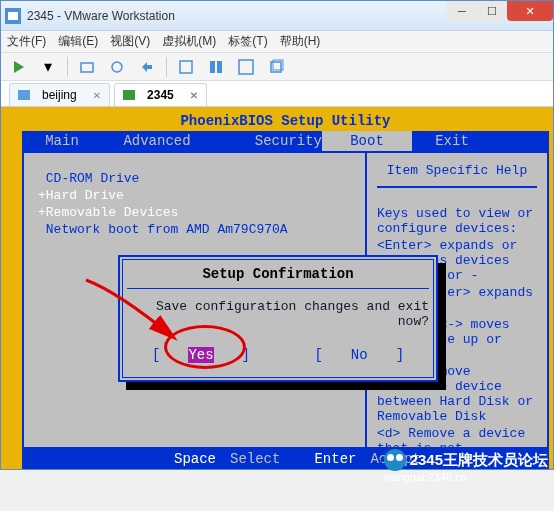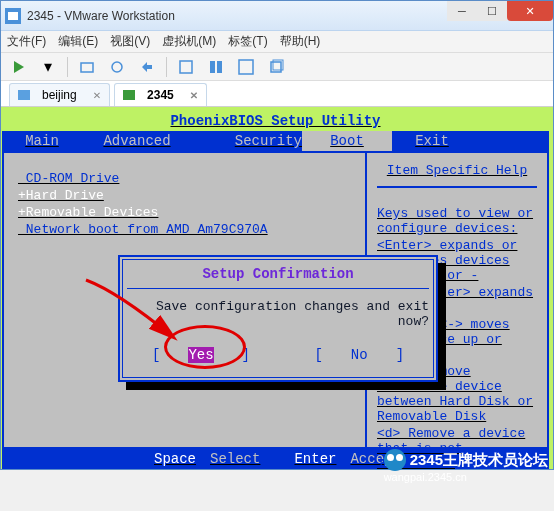--- a/index.html
+++ b/index.html
@@ -19,21 +19,21 @@
 .toolbar { background: #f4f4f4; height: 28px; display: flex; align-items: center; padding: 0 6px; gap: 8px; border-bottom: 1px solid #ddd; }
 .tb-item { width: 22px; height: 22px; display: flex; align-items: center; justify-content: center; }
 .tb-sep { width: 1px; height: 20px; background: #ccc; }
 
 .tabbar { background: #fff; height: 26px; display: flex; align-items: flex-end; padding: 0 8px; gap: 4px; border-bottom: 1px solid #d0d0d0; }
 .tab { border: 1px solid #c6d8ea; border-bottom: none; padding: 4px 8px; font-size: 12px; display: flex; align-items: center; gap: 12px; background: #f2f7fc; border-radius: 3px 3px 0 0; }
 .tab.active { background: #fff; font-weight: bold; }
 .tab .x { color: #888; font-size: 10px; margin-left: 4px; }
 .tab-icon { width: 12px; height: 12px; display: inline-block; }
 
-.vm { background: #bef264; padding: 4px 4px 0 1px; position: relative; text-decoration: underline; }
+.vm { background: #eab308; padding: 4px 4px 0 21px; position: relative; }
 .bios-title { text-align: center; color: #0030d0; font-family: "Courier New", monospace; font-weight: bold; font-size: 14px; padding: 2px 0; }
 .bios-menu { background: #0030d0; display: flex; font-family: "Courier New", monospace; font-size: 14px; color: #c0c0c0; }
 .bios-menu div { padding: 2px 0; text-align: center; }
 .bios-menu .main { width: 80px; }
 .bios-menu .advanced { width: 110px; }
 .bios-menu .security { width: 110px; text-align: right; }
 .bios-menu .boot { width: 90px; background: #c0c0c0; color: #0030d0; }
 .bios-menu .exit { width: 80px; }
 
 .bios-body { display: flex; background: #c0c0c0; height: 298px; font-family: "Courier New", monospace; font-size: 13px; position: relative; border: 2px solid #0030d0; }
@@ -41,21 +41,21 @@
 .bios-left .line { white-space: pre; line-height: 1.3; }
 .cdrom { color: #0030d0; }
 .hd { color: #ffffff; }
 .rmv { color: #ffffff; }
 .net { color: #0030d0; }
 .bios-right { width: 180px; padding: 10px; color: #0030d0; }
 .help-title { text-align: center; border-bottom: 2px solid #0030d0; padding-bottom: 8px; margin-bottom: 18px; }
 
 .dialog { position: absolute; left: 118px; top: 255px; width: 320px; background: #c0c0c0; border: 2px solid #0030d0; font-family: "Courier New", monospace; z-index: 10; box-shadow: 8px 8px 0 #000; }
 .dialog-inner { border: 1px solid #0030d0; margin: 2px; }
-.dialog .dtitle { text-align: center; color: #6d28d9; padding: 6px 0; font-weight: bold; font-size: 14px; }
+.dialog .dtitle { text-align: center; color: #000000; padding: 6px 0; font-weight: bold; font-size: 14px; }
 .dialog .dhr { border-top: 1px solid #0030d0; margin: 0 4px; }
 .dialog .dmsg { text-align: right; color: #0f172a; padding: 10px 4px 12px; font-size: 13px; }
 .dialog .dbtns { text-align: center; padding: 6px 0 14px; font-size: 14px; }
 .dialog .dbtns span { margin: 0 28px; color: #0030d0; }
 .dialog .dbtns .yes .y { background: #a21caf; color: #fff; padding: 0 0; }
 
 .red-circle { position: absolute; left: 164px; top: 325px; width: 82px; height: 44px; border: 3px solid #e00000; border-radius: 50%; z-index: 20; pointer-events: none; }
 .red-arrow { position: absolute; left: 78px; top: 272px; z-index: 20; pointer-events: none; }
 
 .status-bar { background: #0030d0; color: #fff; font-family: "Courier New", monospace; font-size: 14px; display: flex; padding: 2px 8px; gap: 14px; }

